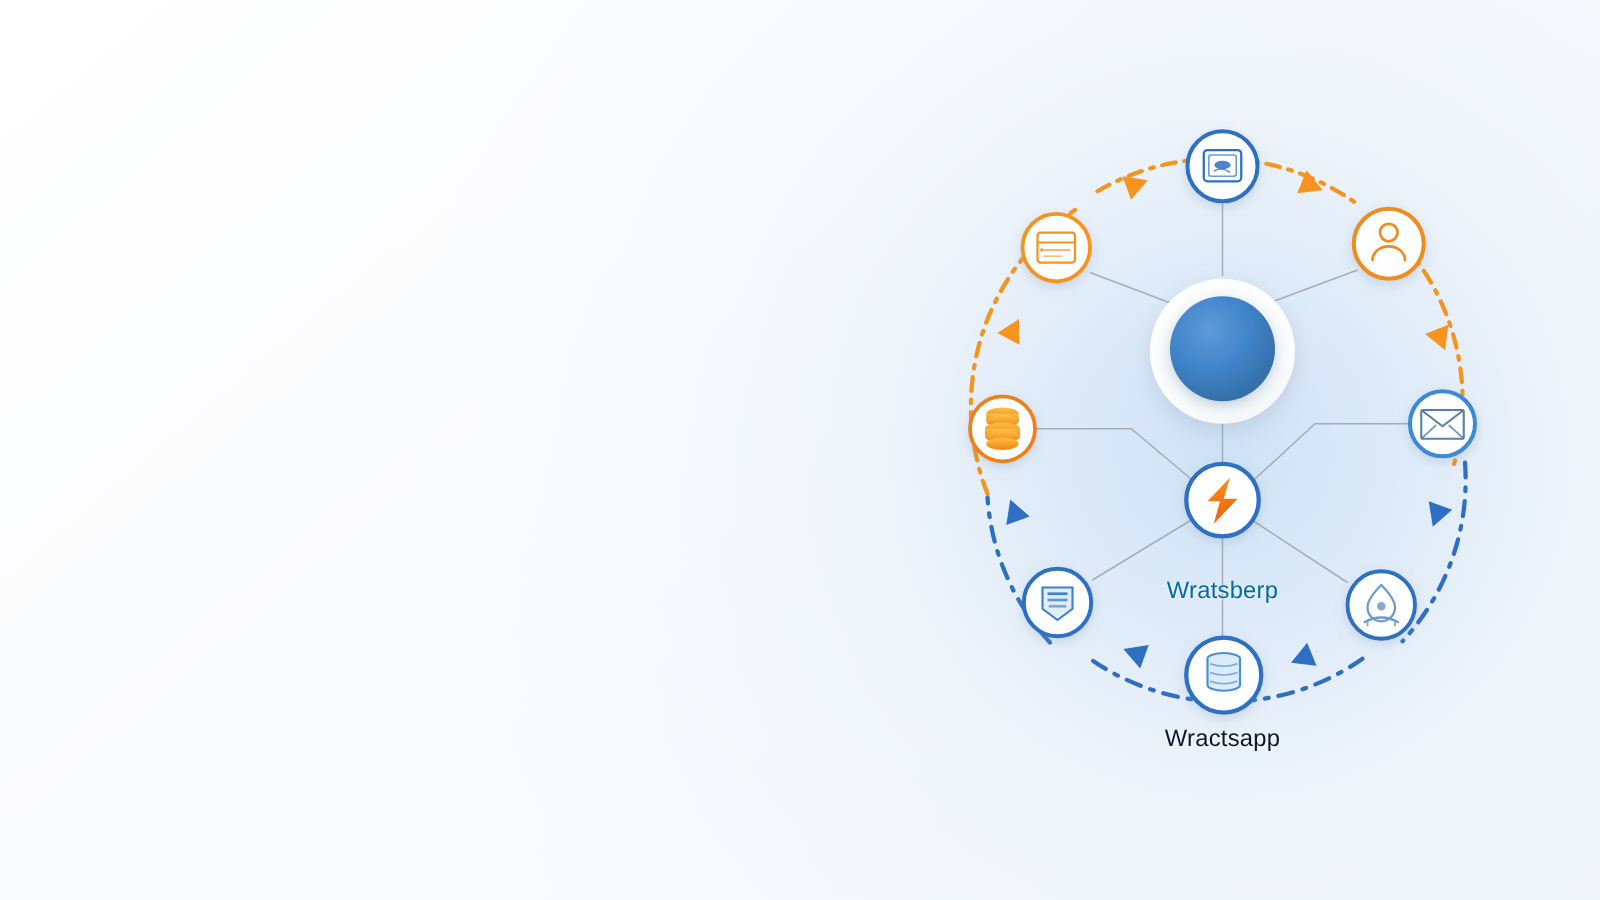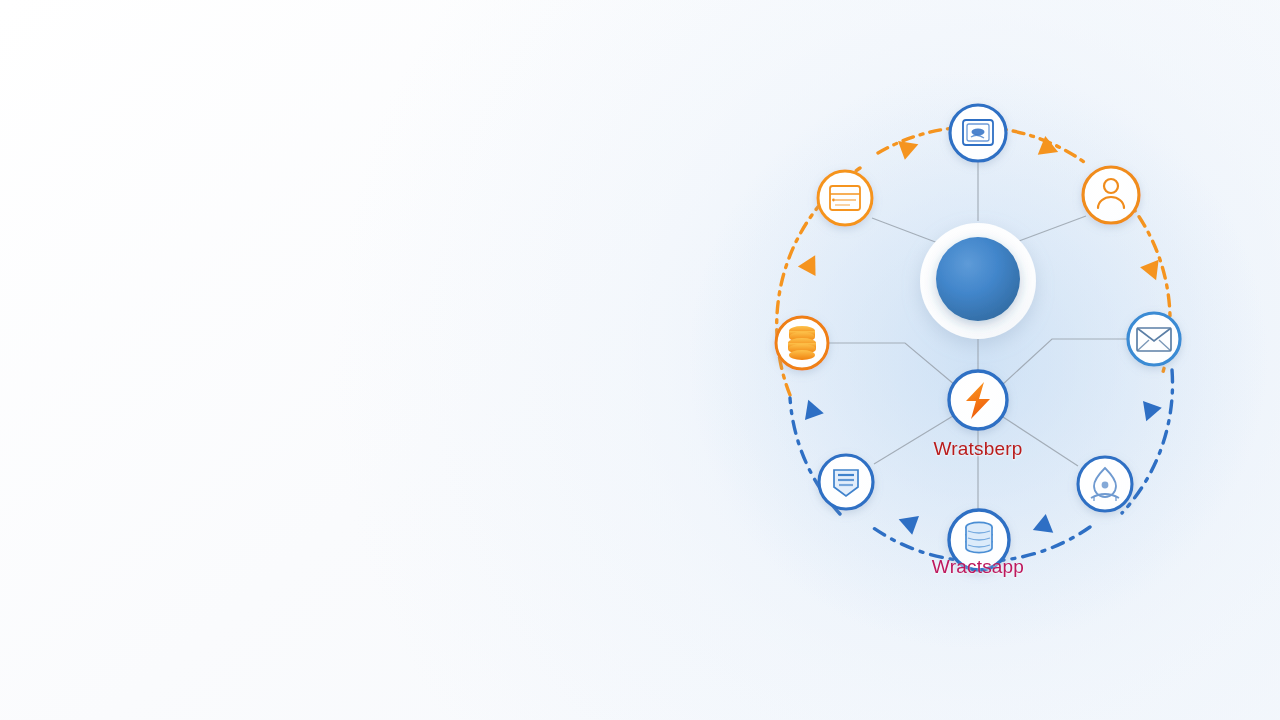--- a/index.html
+++ b/index.html
@@ -214,14 +214,14 @@
       <path d="M 966 527 v 7 a 13 4.6 0 0 0 26 0 v -7"></path>
       <path d="M 966 534 v 7 a 13 4.6 0 0 0 26 0 v -7"></path>
       <path d="M 966 541 v 7 a 13 4.6 0 0 0 26 0 v -7"></path>
       <path d="M 968 531 q 11 4 22 0" stroke-width="1.3" fill="none" opacity="0.7"></path>
       <path d="M 968 538 q 11 4 22 0" stroke-width="1.3" fill="none" opacity="0.7"></path>
       <path d="M 968 545 q 11 4 22 0" stroke-width="1.3" fill="none" opacity="0.7"></path>
     </g>
   </g>
 </svg>
 
-<div class="node-label" id="lbl0" style="left: 978px; top: 449px; color: #b91c1c;">Wratsberp</div>
-<div class="node-label" id="lbl1" style="left: 978px; top: 567px; color: #be185d;">Wractsapp</div>
+<div class="node-label" id="lbl0" style="left: 978px; top: 473px; color: #0369a1;">Wratsberp</div>
+<div class="node-label" id="lbl1" style="left: 978px; top: 592px; color: #0f172a;">Wractsapp</div>
 
 </body></html>

